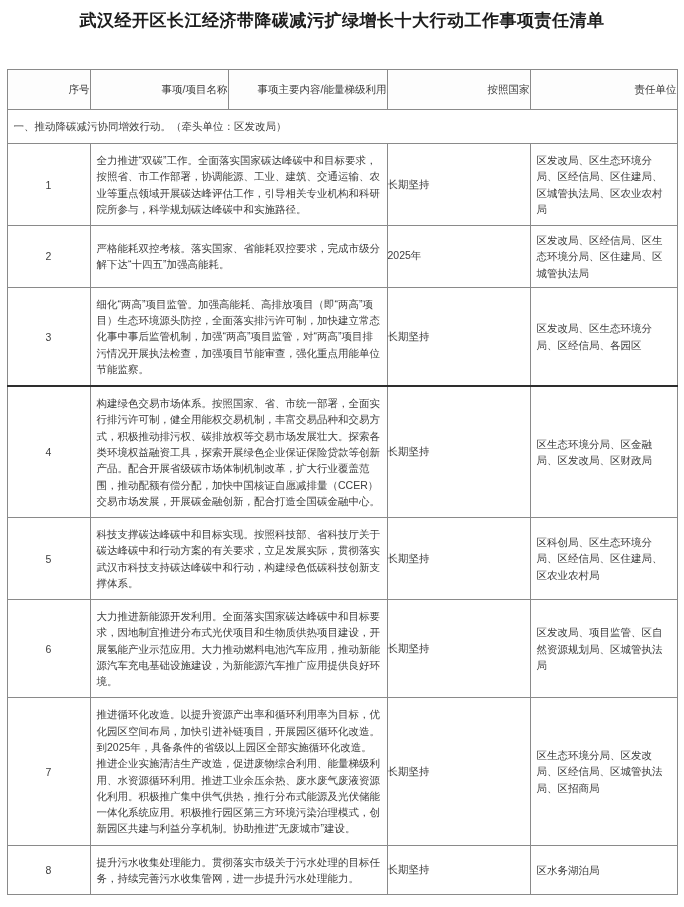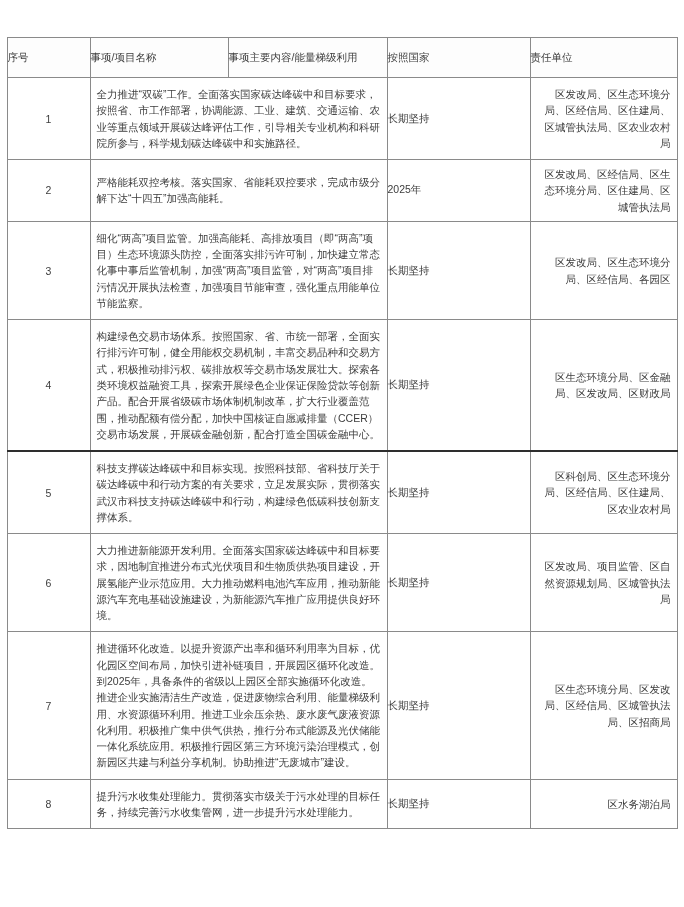--- a/index.html
+++ b/index.html
@@ -32,21 +32,21 @@
   table.resp-table th,
   table.resp-table td {
     border: 1px solid #8a8a8a;
     font-size: 10.5px;
     font-weight: normal;
     color: #3d3d3d;
     vertical-align: middle;
   }
   thead th {
     height: 40px;
-    text-align: left;
+    text-align: right;
     color: #333;
     background: #fdfdfd;
     margin-left: 28px;
   }
   td.section-title {
     height: 34px;
     text-align: left;
     padding: 4px 6px;
     color: #3d3d3d;
   }
@@ -61,50 +61,54 @@
   }
   td.cell-content {
     text-align: left;
     padding: 8px 6px;
     line-height: 1.55;
     margin-left: 28px;
   }
   td.cell-deadline {
   }
   td.cell-unit {
-    text-align: right;
+    text-align: left;
     padding: 6px 6px;
     line-height: 1.55;
   }
   
   tbody tr:nth-child(4) td { border-bottom: 2px solid #2e2e2e; }
 </style>
 </head>
 <body>
 
 <div class="page">
+  <div class="doc-title">武汉经开区长江经济带降碳减污扩绿增长十大行动工作事项责任清单</div>
 
   <table class="resp-table">
     <colgroup>
       <col style="width:83px">
       <col style="width:138px">
       <col style="width:159px">
       <col style="width:143px">
       <col style="width:147px">
     </colgroup>
     <thead>
       <tr>
         <th>序号</th>
         <th>事项/项目名称</th>
         <th>事项主要内容/能量梯级利用</th>
         <th>按照国家</th>
         <th>责任单位</th>
       </tr>
     </thead>
     <tbody>
+  <tr>
+    <td class="section-title" colspan="5">一、推动降碳减污协同增效行动。（牵头单位：区发改局）</td>
+  </tr>
 
 
   <tr>
     <td class="cell-no">1</td>
     <td class="cell-content" colspan="2">全力推进“双碳”工作。全面落实国家碳达峰碳中和目标要求，按照省、市工作部署，协调能源、工业、建筑、交通运输、农业等重点领域开展碳达峰评估工作，引导相关专业机构和科研院所参与，科学规划碳达峰碳中和实施路径。</td>
     <td class="cell-deadline">长期坚持</td>
     <td class="cell-unit">区发改局、区生态环境分局、区经信局、区住建局、区城管执法局、区农业农村局</td>
   </tr>
 
   <tr>

